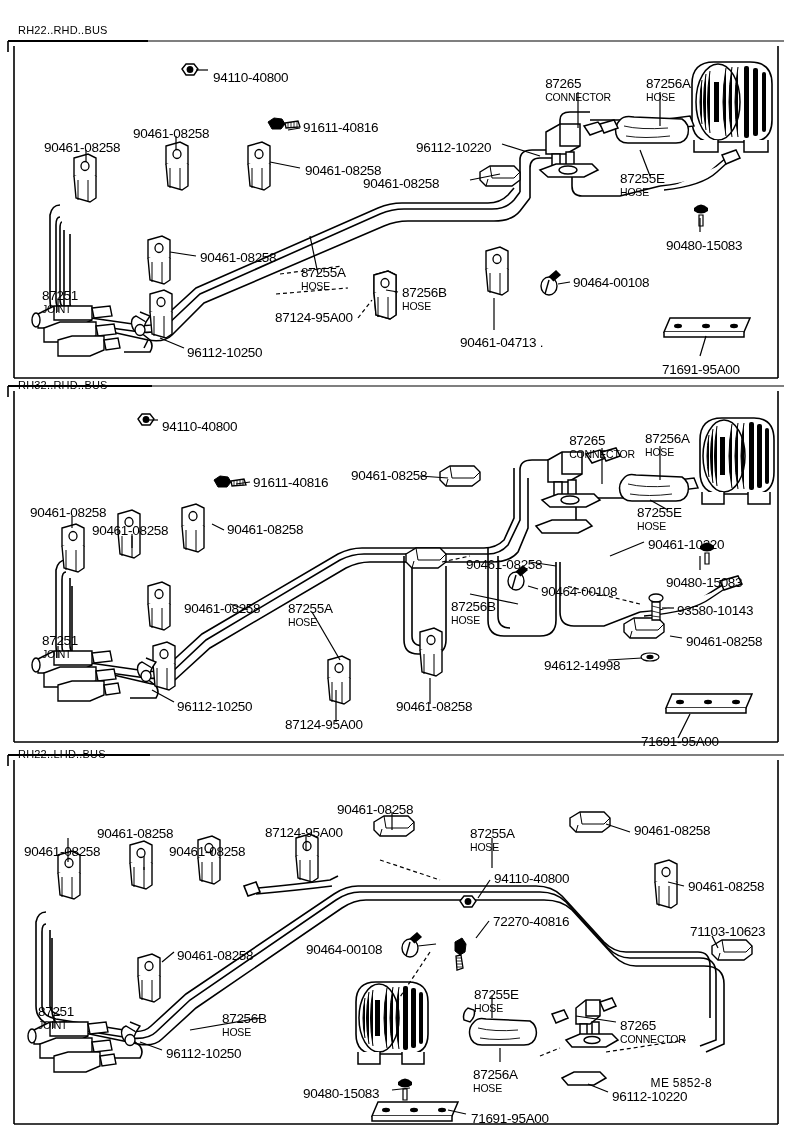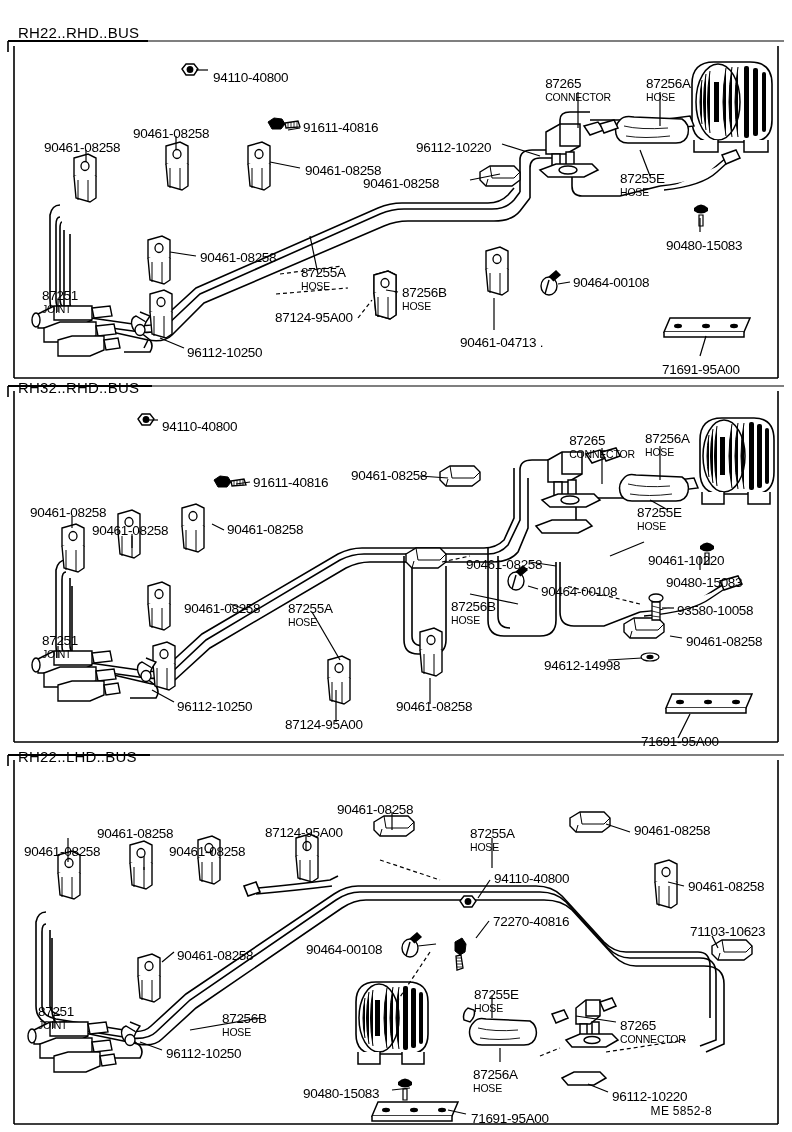--- a/index.html
+++ b/index.html
@@ -22,21 +22,21 @@
     color:#000;
   }
   .lbl .sub{
     display:block;
     font-size:10.5px;
     letter-spacing:-0.2px;
     margin-top:1px;
   }
   .panelhead{
     position:absolute;
-    font-size:15px;
+    font-size:11px;
     letter-spacing:0.2px;
     white-space:nowrap;
     font-family:"Liberation Sans", sans-serif;
   }
   .code{
     position:absolute;
     font-size:12px;
     letter-spacing:0.3px;
     white-space:nowrap;
   }
@@ -587,26 +587,26 @@
       <div class="panelhead" style="left: 18px; top: 379px;">RH32..RHD..BUS</div>
       <div class="lbl" style="left: 162px; top: 420px;"><span>94110-40800</span></div>
       <div class="lbl" style="left: 253px; top: 476px;"><span>91611-40816</span></div>
       <div class="lbl" style="left: 351px; top: 469px;"><span>90461-08258</span></div>
       <div class="lbl" style="left: 30px; top: 506px;"><span>90461-08258</span></div>
       <div class="lbl" style="left: 92px; top: 524px;"><span>90461-08258</span></div>
       <div class="lbl" style="left: 227px; top: 523px;"><span>90461-08258</span></div>
       <div class="lbl ctr" style="left: 602px; top: 434px;"><span>87265</span><span class="sub">CONNECTOR</span></div>
       <div class="lbl" style="left: 645px; top: 432px;"><span>87256A</span><span class="sub">HOSE</span></div>
       <div class="lbl" style="left: 637px; top: 506px;"><span>87255E</span><span class="sub">HOSE</span></div>
-      <div class="lbl" style="left: 648px; top: 538px; margin-top: 16px;"><span>90461-10220</span></div>
+      <div class="lbl" style="left: 648px; top: 538px;"><span>90461-10220</span></div>
       <div class="lbl" style="left: 466px; top: 558px;"><span>90461-08258</span></div>
       <div class="lbl" style="left: 666px; top: 576px;"><span>90480-15083</span></div>
       <div class="lbl" style="left: 541px; top: 585px;"><span>90464-00108</span></div>
       <div class="lbl" style="left: 451px; top: 600px;"><span>87256B</span><span class="sub">HOSE</span></div>
-      <div class="lbl" style="left: 677px; top: 604px;"><span>93580-10058</span></div>
+      <div class="lbl" style="left: 677px; top: 604px;"><span>93580-10143</span></div>
       <div class="lbl" style="left: 184px; top: 602px;"><span>90461-08258</span></div>
       <div class="lbl" style="left: 288px; top: 602px;"><span>87255A</span><span class="sub">HOSE</span></div>
       <div class="lbl" style="left: 686px; top: 635px;"><span>90461-08258</span></div>
       <div class="lbl" style="left: 544px; top: 659px;"><span>94612-14998</span></div>
       <div class="lbl" style="left: 42px; top: 634px;"><span>87251</span><span class="sub">JOINT</span></div>
       <div class="lbl" style="left: 177px; top: 700px;"><span>96112-10250</span></div>
       <div class="lbl" style="left: 396px; top: 700px;"><span>90461-08258</span></div>
       <div class="lbl" style="left: 285px; top: 718px;"><span>87124-95A00</span></div>
       <div class="lbl" style="left: 641px; top: 735px;"><span>71691-95A00</span></div>
       <div class="panelhead" style="left: 18px; top: 748px;">RH22..LHD..BUS</div>
@@ -625,16 +625,16 @@
       <div class="lbl" style="left: 306px; top: 943px;"><span>90464-00108</span></div>
       <div class="lbl" style="left: 474px; top: 988px;"><span>87255E</span><span class="sub">HOSE</span></div>
       <div class="lbl" style="left: 38px; top: 1005px;"><span>87251</span><span class="sub">JOINT</span></div>
       <div class="lbl" style="left: 222px; top: 1012px;"><span>87256B</span><span class="sub">HOSE</span></div>
       <div class="lbl" style="left: 620px; top: 1019px;"><span>87265</span><span class="sub">CONNECTOR</span></div>
       <div class="lbl" style="left: 473px; top: 1068px;"><span>87256A</span><span class="sub">HOSE</span></div>
       <div class="lbl" style="left: 303px; top: 1087px;"><span>90480-15083</span></div>
       <div class="lbl" style="left: 612px; top: 1090px;"><span>96112-10220</span></div>
       <div class="lbl" style="left: 166px; top: 1047px;"><span>96112-10250</span></div>
       <div class="lbl" style="left: 471px; top: 1112px;"><span>71691-95A00</span></div>
-      <div class="code" style="left: 712px; top: 1104px; transform: translateX(-100%);">ME 5852-8</div>
+      <div class="code" style="left: 712px; top: 1076px; transform: translateX(-100%);">ME 5852-8</div>
     </div>
 
 </div>
 
 </body></html>

